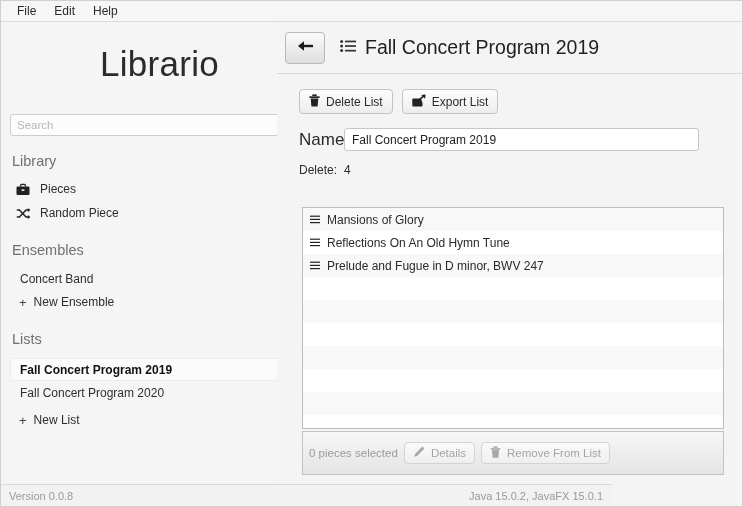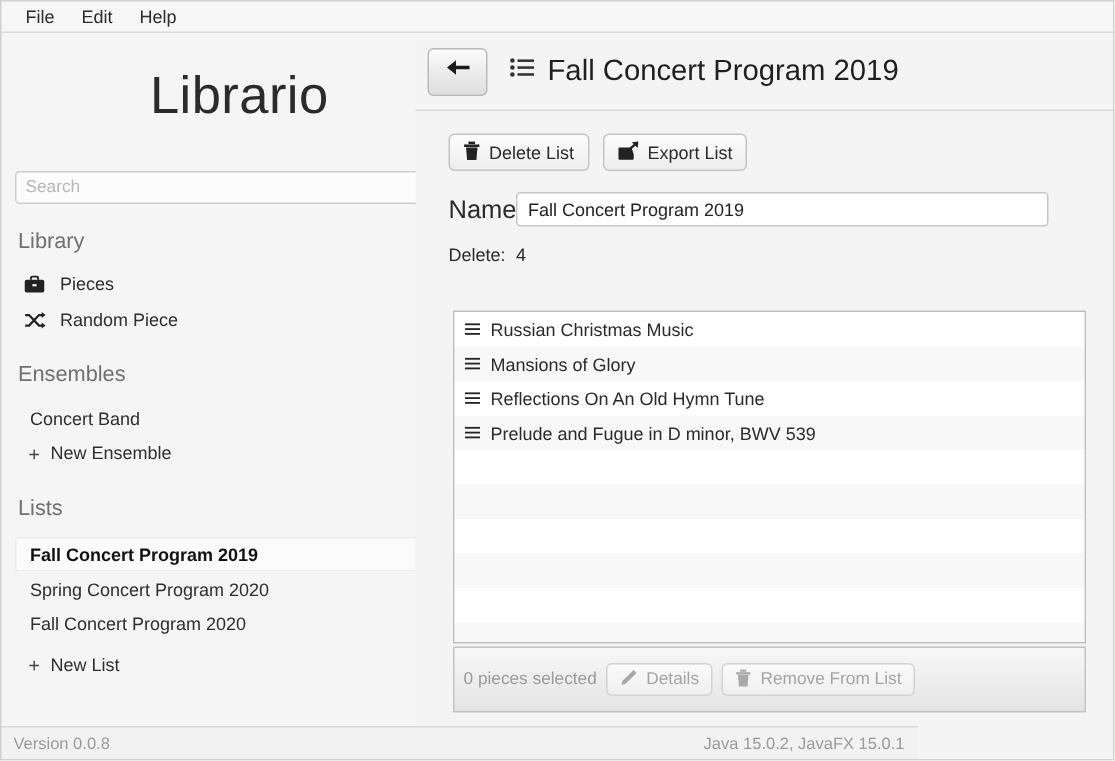--- a/index.html
+++ b/index.html
@@ -348,23 +348,20 @@
     <div class="section-head">
       <span class="section-title">Lists</span>
     </div>
 
     <div style="height:11px"></div>
 
     <div class="plain-item selected">
       <span>Fall Concert Program 2019</span>
     </div>
     <div class="plain-item">
-      <span>Spring Concert Program 2020</span>
-    </div>
-    <div class="plain-item">
       <span>Fall Concert Program 2020</span>
     </div>
 
     <div class="add-item" style="margin-top:4px">
       <span class="plus">+</span>
       <span>New List</span>
     </div>
 
   </div>
 
@@ -421,59 +418,49 @@
       <span class="form-label">Name:</span>
       <input class="name-input" type="text" value="Fall Concert Program 2019" style="">
     </div>
 
     <div class="count-row">
       <span class="count-label">Delete:</span>
       <span class="count-value">4</span>
     </div>
 
     <div class="list-box">
+      <div class="list-row even">
+        <span class="handle">
+          <svg width="10" height="9" viewBox="0 0 10 9">
+            <rect x="0" y="0.6" width="10" height="1.2" fill="#222"></rect>
+            <rect x="0" y="3.8" width="10" height="1.2" fill="#222"></rect>
+            <rect x="0" y="7.0" width="10" height="1.2" fill="#222"></rect>
+          </svg>
+        </span>
+        <span>Mansions of Glory</span>
+      </div>
       <div class="list-row odd">
         <span class="handle">
           <svg width="10" height="9" viewBox="0 0 10 9">
             <rect x="0" y="0.6" width="10" height="1.2" fill="#222"></rect>
             <rect x="0" y="3.8" width="10" height="1.2" fill="#222"></rect>
             <rect x="0" y="7.0" width="10" height="1.2" fill="#222"></rect>
           </svg>
         </span>
-        <span>Russian Christmas Music</span>
+        <span>Reflections On An Old Hymn Tune</span>
       </div>
       <div class="list-row even">
         <span class="handle">
           <svg width="10" height="9" viewBox="0 0 10 9">
             <rect x="0" y="0.6" width="10" height="1.2" fill="#222"></rect>
             <rect x="0" y="3.8" width="10" height="1.2" fill="#222"></rect>
             <rect x="0" y="7.0" width="10" height="1.2" fill="#222"></rect>
           </svg>
         </span>
-        <span>Mansions of Glory</span>
-      </div>
-      <div class="list-row odd">
-        <span class="handle">
-          <svg width="10" height="9" viewBox="0 0 10 9">
-            <rect x="0" y="0.6" width="10" height="1.2" fill="#222"></rect>
-            <rect x="0" y="3.8" width="10" height="1.2" fill="#222"></rect>
-            <rect x="0" y="7.0" width="10" height="1.2" fill="#222"></rect>
-          </svg>
-        </span>
-        <span>Reflections On An Old Hymn Tune</span>
-      </div>
-      <div class="list-row even">
-        <span class="handle">
-          <svg width="10" height="9" viewBox="0 0 10 9">
-            <rect x="0" y="0.6" width="10" height="1.2" fill="#222"></rect>
-            <rect x="0" y="3.8" width="10" height="1.2" fill="#222"></rect>
-            <rect x="0" y="7.0" width="10" height="1.2" fill="#222"></rect>
-          </svg>
-        </span>
-        <span>Prelude and Fugue in D minor, BWV 539</span>
+        <span>Prelude and Fugue in D minor, BWV 247</span>
       </div>
       <div class="list-row odd"></div>
       <div class="list-row even"></div>
       <div class="list-row odd"></div>
       <div class="list-row even"></div>
       <div class="list-row odd"></div>
       <div class="list-row even"></div>
     </div>
 
     <div class="bottom-bar">

